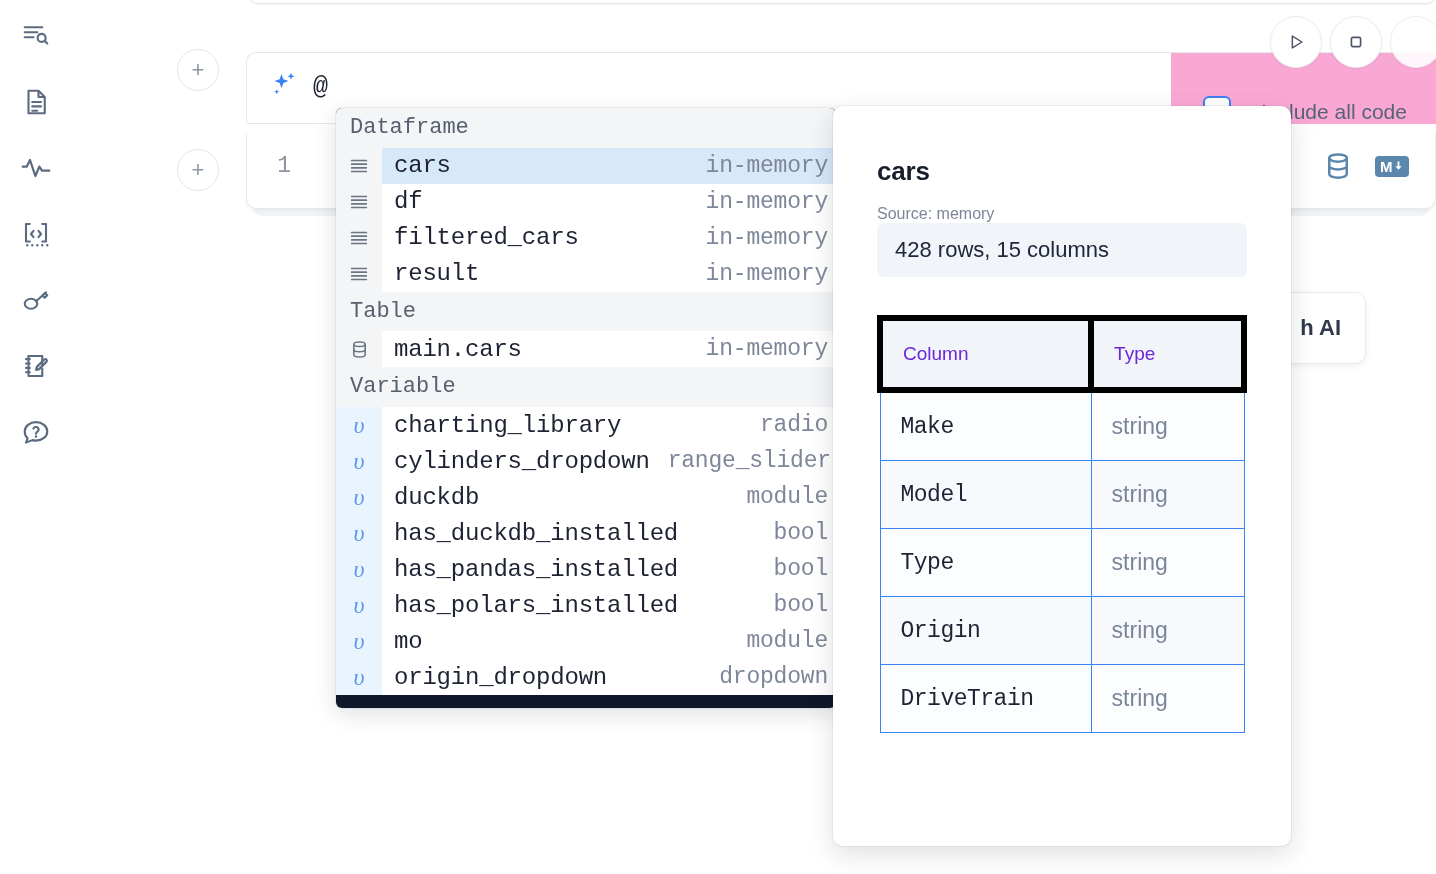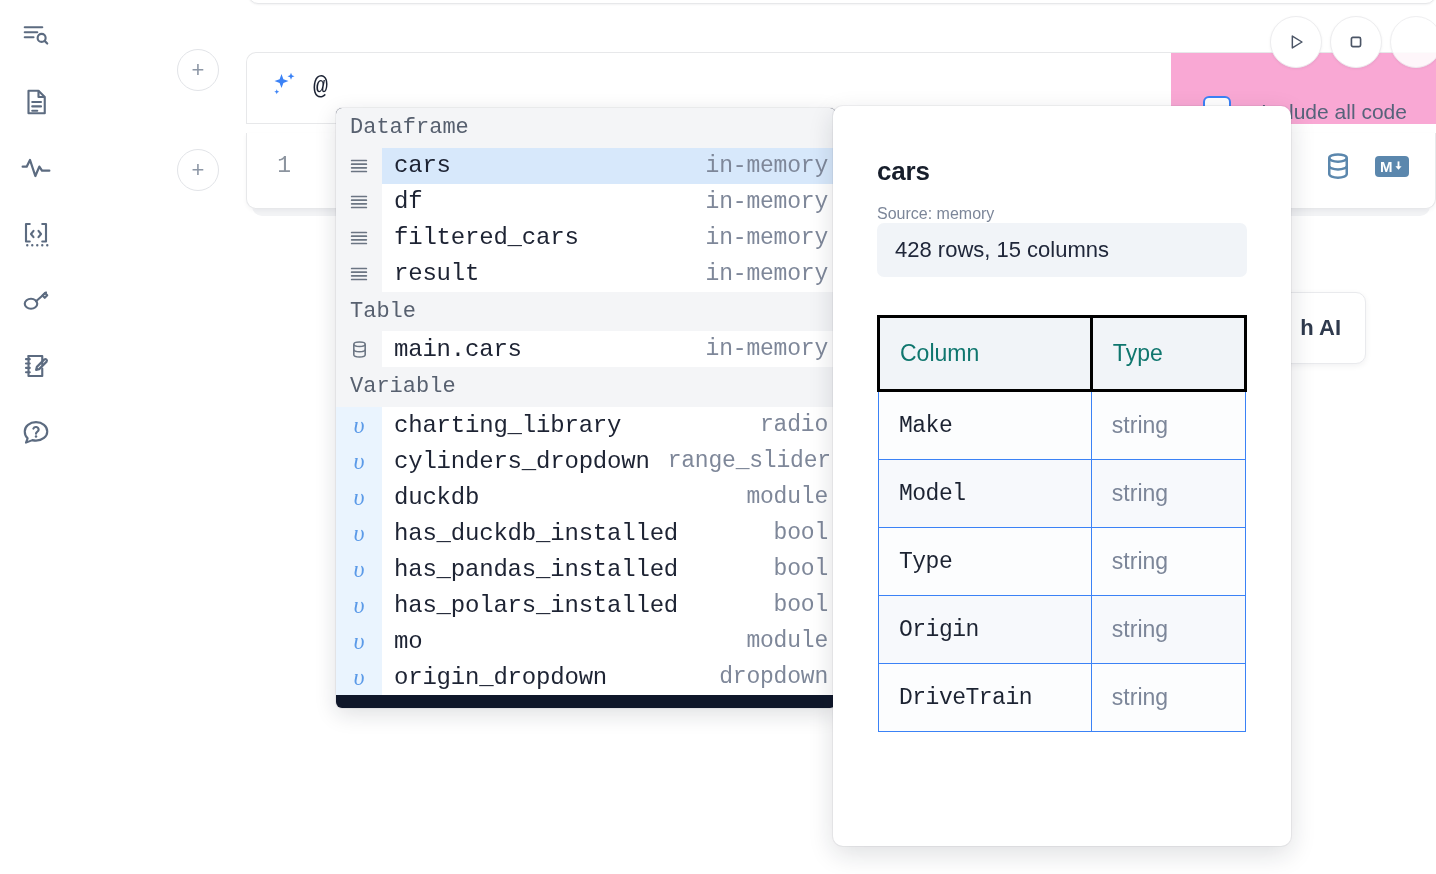--- a/index.html
+++ b/index.html
@@ -326,25 +326,25 @@
   }
   .pv-table {
     margin-top: 38px;
     width: 100%;
     border-collapse: collapse;
     table-layout: fixed;
   }
   .pv-table th {
     text-align: left;
     background: #f1f4f8;
-    color: #0f766e;
+    color: #6d28d9;
     font-weight: normal;
-    font-size: 23px;
+    font-size: 19px;
     padding: 22px 0 22px 20px;
-    border: 3px solid #000000;
+    border: 6px solid #000000;
   }
   .pv-table td {
     padding: 20px 0 20px 20px;
     border: 1px solid #3b82f6;
     font-size: 23px;
     vertical-align: middle;
     background: #fcfdfe;
   }
   .pv-table tr:nth-child(even) td { background: #f7f9fc; }
   .pv-col {

